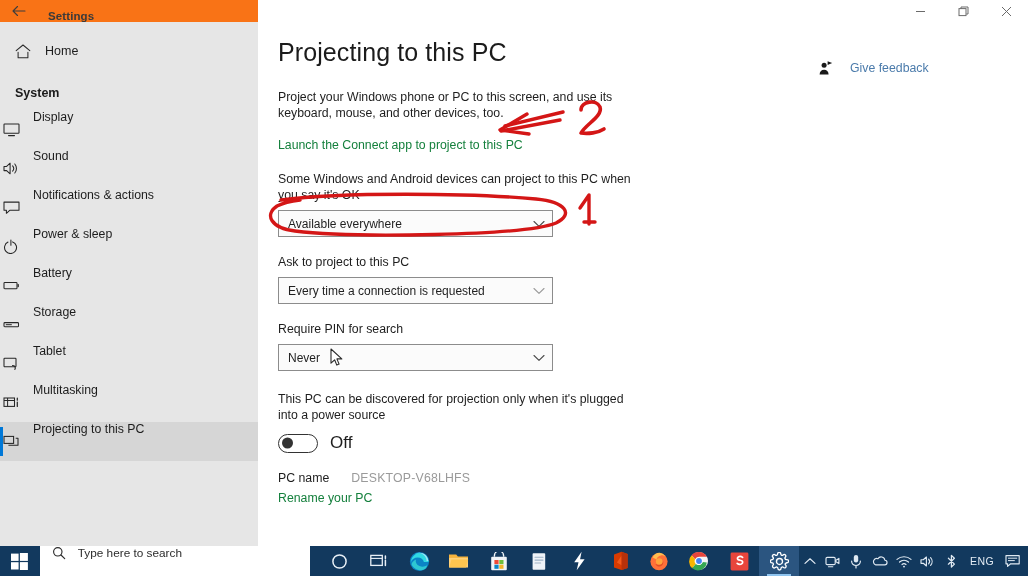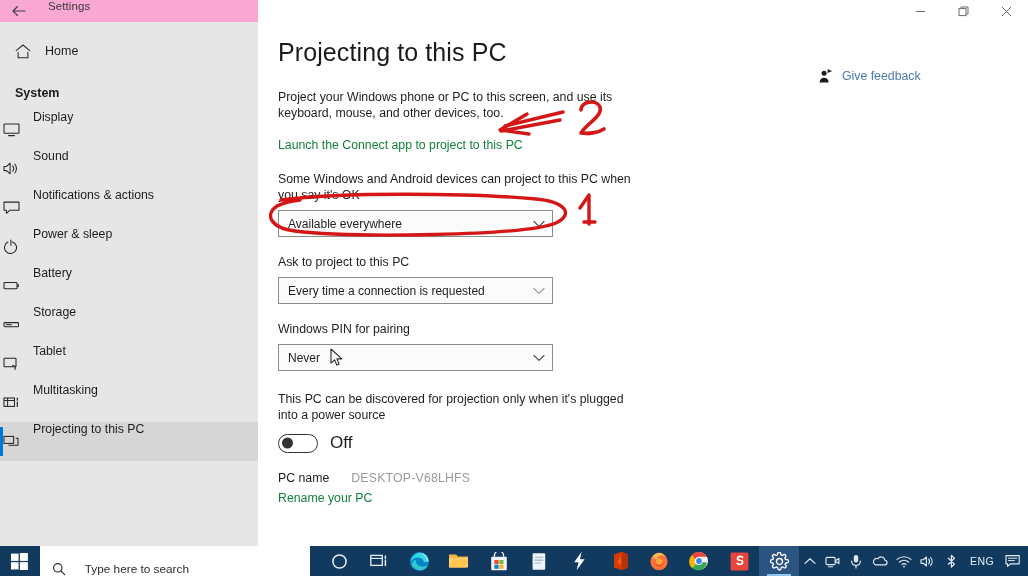--- a/index.html
+++ b/index.html
@@ -18,22 +18,22 @@
   
   .titlebar {
     position: absolute; top: 0; left: 0;
     width: 1028px; height: 22px;
     background: #ffffff;
     z-index: 30;
   }
   .titlebar-left {
     position: absolute; left: 0; top: 0;
     width: 258px; height: 22px;
-    background: #f9a8d4;
-    display: flex; align-items: flex-start;
+    background: #f97316;
+    display: flex; align-items: flex-end; font-weight: bold;
   }
   .back-btn {
     width: 38px; height: 22px;
     display: flex; align-items: center; justify-content: center;
     color: #3d3d3d;
   }
   .back-btn svg { display: block; }
   .title-text {
     font-size: 11.5px; color: #3a3a3a;
     margin-left: 10px;
@@ -161,22 +161,22 @@
     background: #333333;
   }
   .toggle-label { font-size: 17px; color: #1e1e1e; margin-left: 12px; }
 
   .pcname-row { display: flex; align-items: center; margin-top: 18px; }
   .pcname-key { font-size: 12.3px; color: #1e1e1e; }
   .pcname-val { font-size: 12.3px; color: #9a9a9a; margin-left: 22px; letter-spacing:.2px; }
 
   
   .feedback {
-    position: absolute; left: 818px; top: 68px;
-    display: flex; align-items: center; gap: 7px;
+    position: absolute; left: 818px; top: 60px;
+    display: flex; align-items: center; gap: 15px;
     z-index: 12;
   }
   .feedback .fb-ico { color: #1a1a1a; display: flex; }
   .feedback .fb-lbl { font-size: 12.3px; color: #4b7bab; cursor: pointer; }
 
   
   .annot {
     position: absolute; left: 0; top: 0;
     width: 1028px; height: 546px;
     pointer-events: none; z-index: 25;
@@ -191,21 +191,21 @@
     width: 1028px; height: 30px;
     background: #12395e;
     display: flex; align-items: center;
   }
   .start {
     width: 40px; height: 30px;
     display: flex; align-items: center; justify-content: center;
   }
   .tb-search {
     width: 272px; height: 30px; background: #ffffff;
-    display: flex; align-items: flex-end; gap: 19px;
+    display: flex; align-items: flex-start; gap: 12px;
     padding-left: 12px;
   }
   .tb-search .sq { color: #2b2b2b; display: flex; }
   .tb-search .txt { font-size: 11.8px; color: #2c2c2c; }
   .tb-icons { display: flex; align-items: center; margin-left: 9px; }
   .tbi {
     width: 40px; height: 30px;
     display: flex; align-items: center; justify-content: center;
     position: relative;
   }
@@ -396,21 +396,21 @@
       <span class="val">Every time a connection is requested</span>
       <span class="chev">
         <svg width="12" height="8" viewBox="0 0 12 8" fill="none">
           <path d="M1 1.5L6 6.3l5-4.8" stroke="#9a9a9a" stroke-width="1.1" stroke-linecap="round" stroke-linejoin="round"></path>
         </svg>
       </span>
     </div>
 
     <div style="height:17px"></div>
 
-    <div class="label">Windows PIN for pairing</div>
+    <div class="label">Require PIN for search</div>
     <div class="combo">
       <span class="val">Never</span>
       <span class="chev">
         <svg width="12" height="8" viewBox="0 0 12 8" fill="none">
           <path d="M1 1.5L6 6.3l5-4.8" stroke="#4a4a4a" stroke-width="1.1" stroke-linecap="round" stroke-linejoin="round"></path>
         </svg>
       </span>
     </div>
 
     <div style="height:20px"></div>

